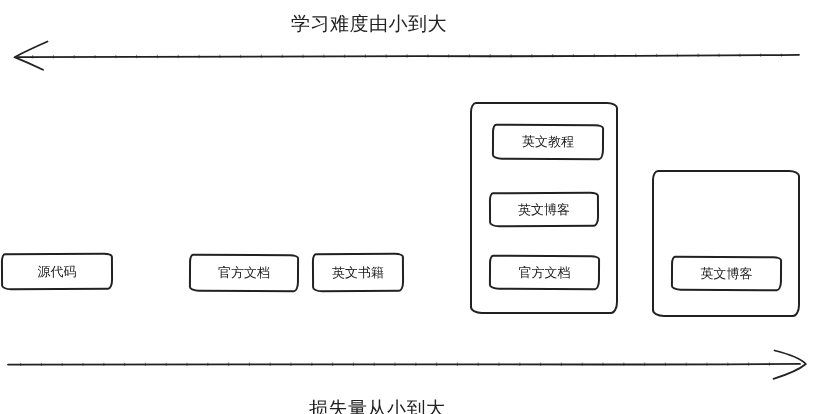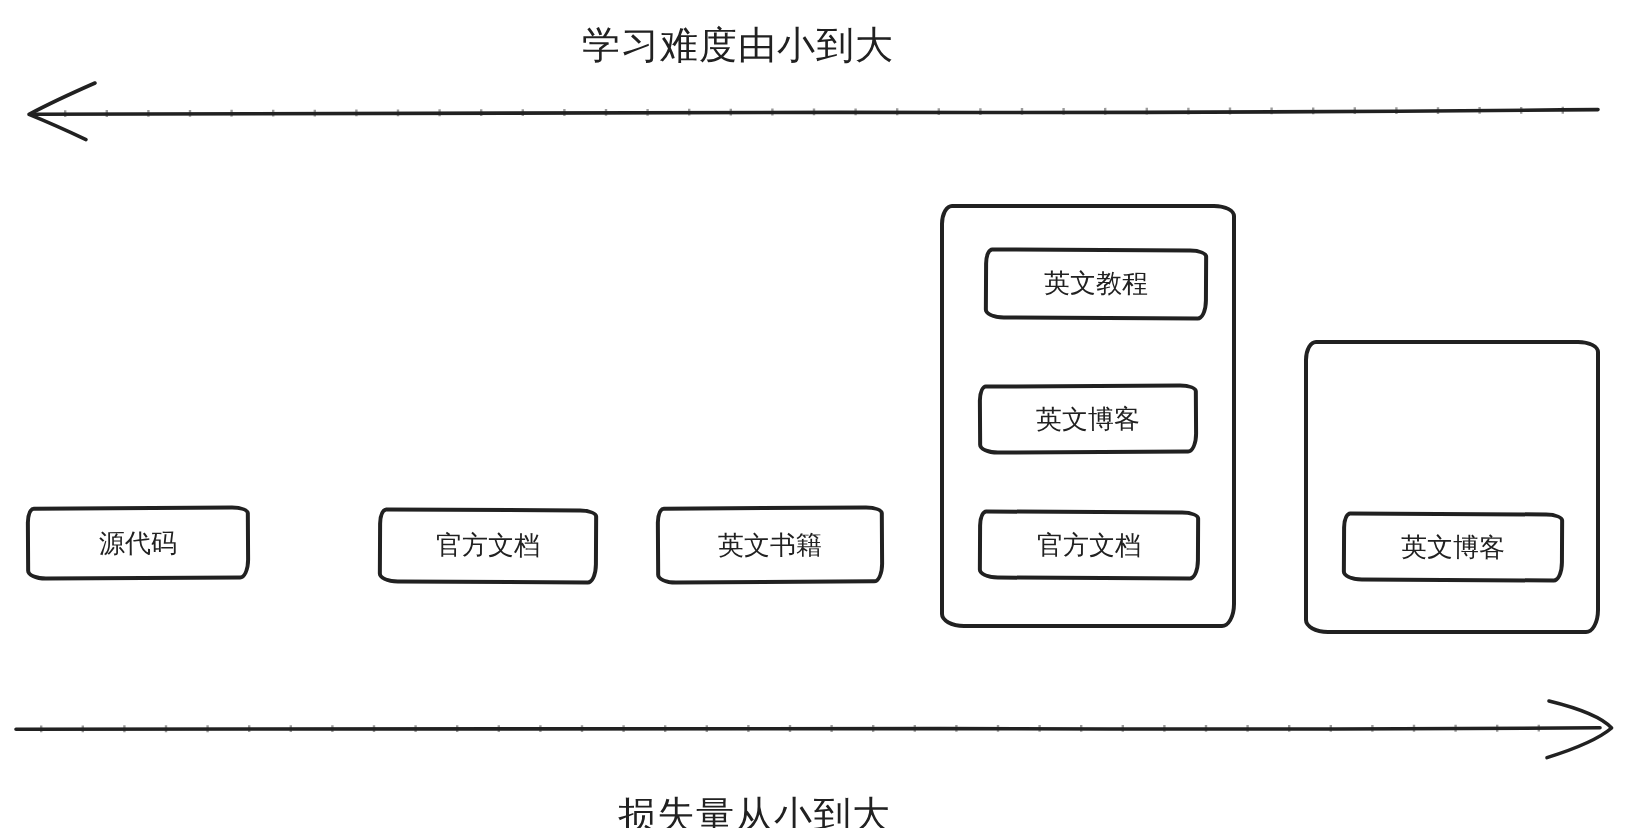--- a/index.html
+++ b/index.html
@@ -50,23 +50,23 @@
   }
   .group {
     position: absolute;
     background: var(--bg);
     border: 2px solid var(--stroke);
     border-radius: 6px 11px 7px 12px / 10px 6px 12px 7px;
   }
   .tilt-a { transform: rotate(-0.35deg); }
   .tilt-b { transform: rotate(0.3deg); }
   
-  .box-source   { left: 13px;  top: 253px; width: 112px; height: 37px; }
+  .box-source   { left: 1px;  top: 253px; width: 112px; height: 37px; }
   .box-docs     { left: 170px; top: 254px; width: 110px; height: 38px; margin-left: 19px; }
-  .box-enbooks  { left: 328px; top: 253px; width: 114px; height: 39px; }
+  .box-enbooks  { left: 312px; top: 253px; width: 92px; height: 39px; }
   
   .group-1      { left: 470px; top: 102px; width: 148px; height: 212px; }
   .g1-tutorial  { left: 20px;  top: 20px;  width: 112px; height: 36px; }
   .g1-blog      { left: 17px;  top: 88px;  width: 110px; height: 35px; }
   .g1-cnbooks   { left: 17px;  top: 151px; width: 111px; height: 35px; }
   
   .group-2      { left: 652px; top: 170px; width: 148px; height: 147px; }
   .g2-tutorial  { left: 17px;  top: 18px;  width: 111px; height: 35px; }
   .g2-blog      { left: 17px;  top: 84px;  width: 111px; height: 35px; }
 </style>

